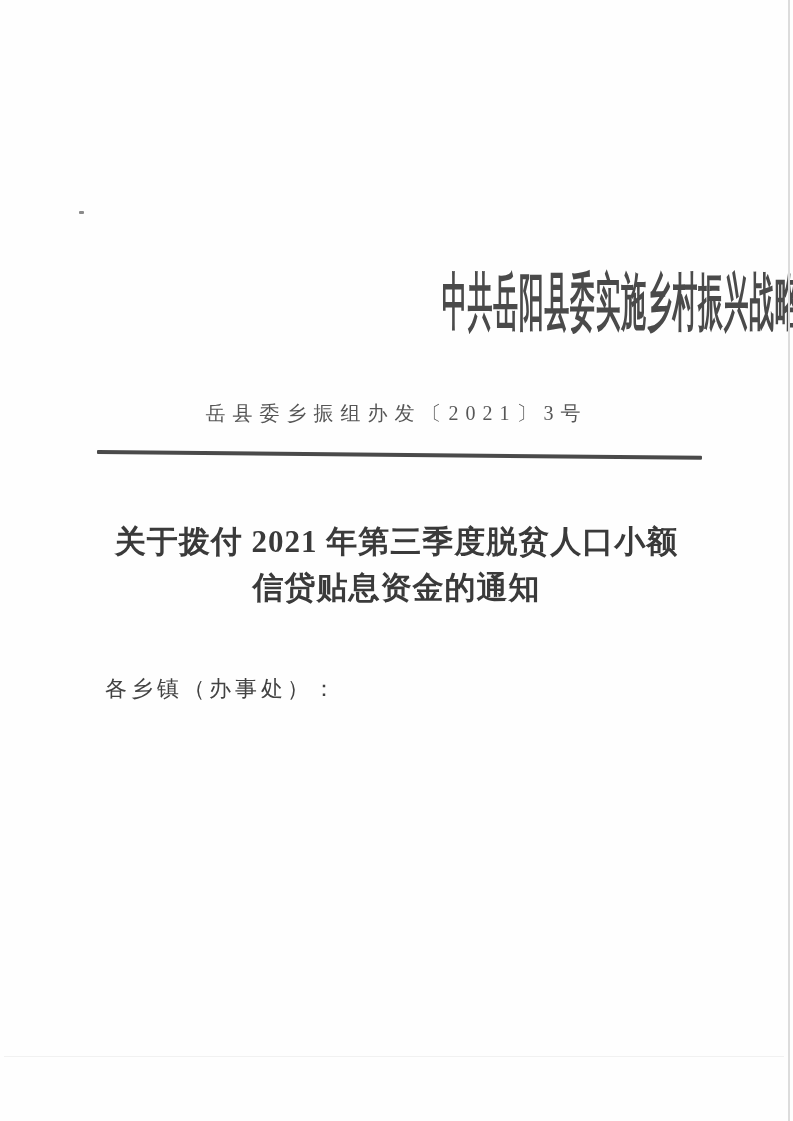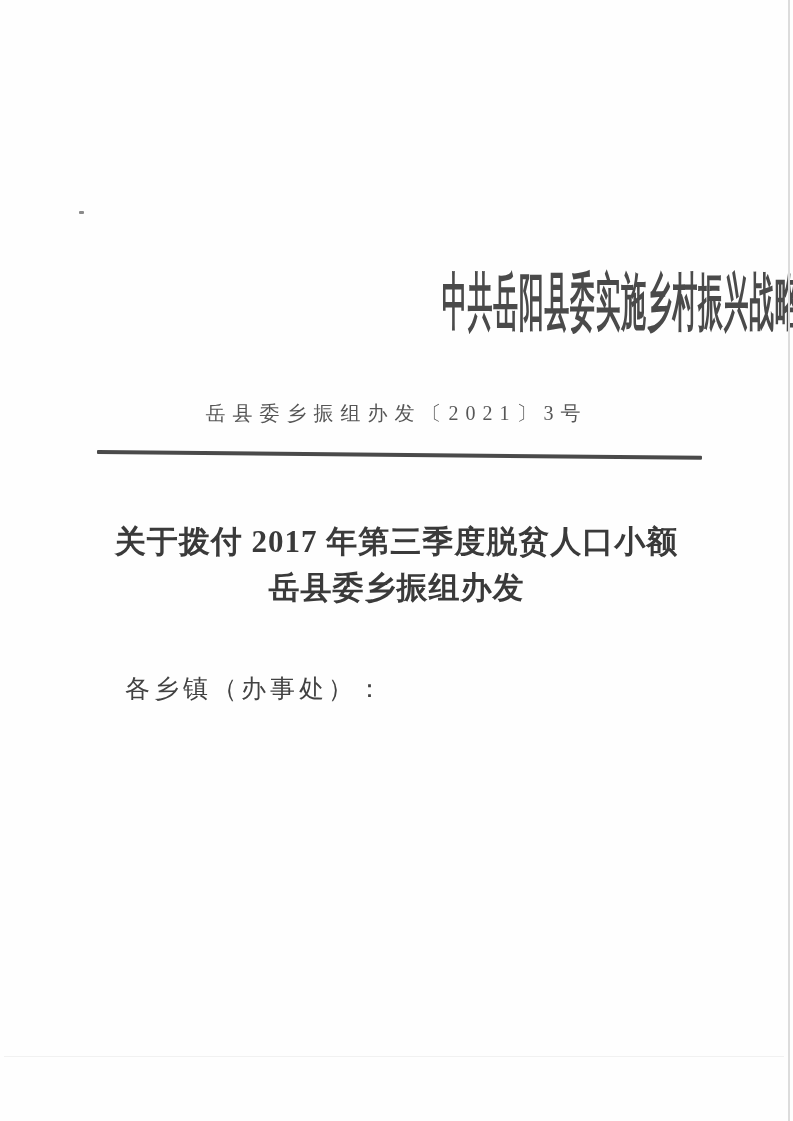--- a/index.html
+++ b/index.html
@@ -75,24 +75,23 @@
     filter: blur(0.2px);
   }
   .body-block {
     position: absolute;
     top: 674px;
     left: 105px;
     width: 598px;
     color: var(--ink, #424242);
   }
   .salutation {
-    font-size: 25px;
+    font-size: 22px;
     line-height: 30px;
     letter-spacing: 4px;
-    margin-left: 20px;
   }
   .paragraph {
     margin: 18px 0 0 0;
     font-size: 22px;
     line-height: 38px;
     letter-spacing: 1.5px;
     text-align: justify;
     text-indent: 2.3em;
   }
   
@@ -131,22 +130,22 @@
 
   <div class="org-title">
     <span class="stretch">中共岳阳县委实施乡村振兴战略领导小组办公室文件</span>
   </div>
 
   <div class="doc-number">岳县委乡振组办发〔2021〕3号</div>
 
   <div class="separator"></div>
 
   <div class="doc-title">
-    <div>关于拨付 2017 年第三季度脱贫人口小额</div>
-    <div>岳县委乡振组办发</div>
+    <div>关于拨付 2021 年第三季度脱贫人口小额</div>
+    <div>信贷贴息资金的通知</div>
   </div>
 
   <div class="body-block">
     <div class="salutation">各乡镇（办事处）：</div>
   </div>
 
   <div class="scan-faint-line"></div>
   <div class="scan-edge"></div>
 
 </div>

